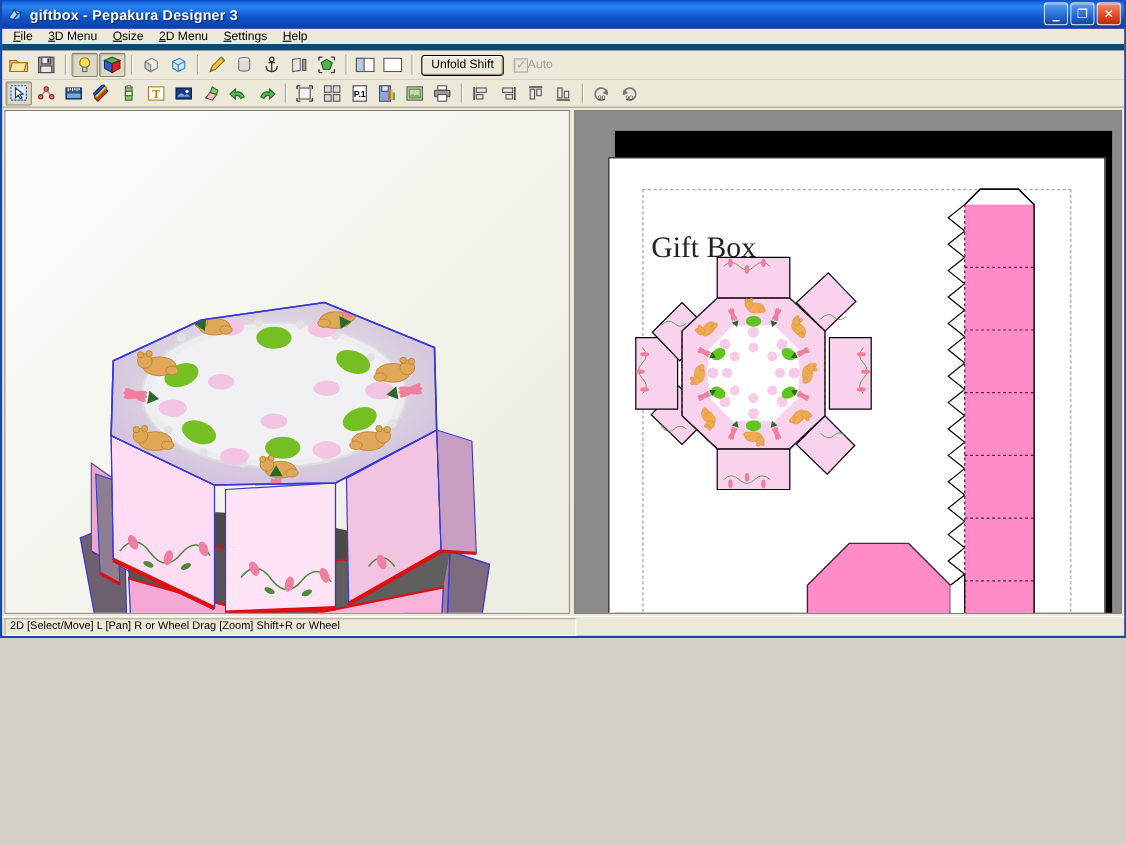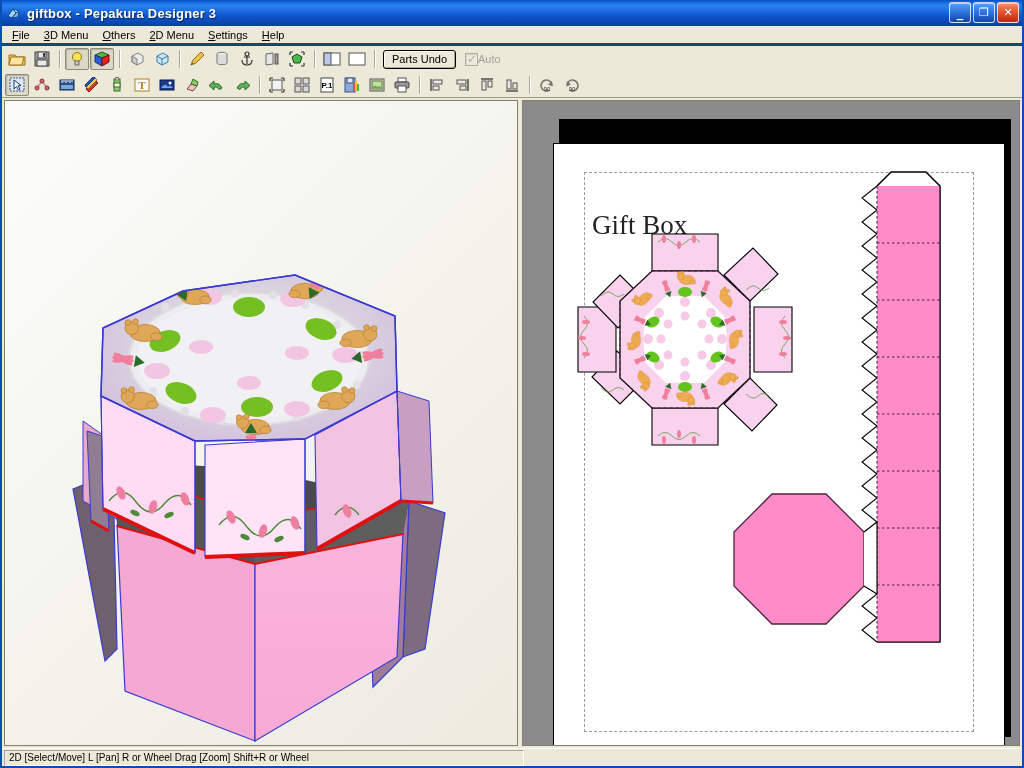--- a/index.html
+++ b/index.html
@@ -4,21 +4,21 @@
 <style>
   * { box-sizing: border-box; }
   html, body {
     margin: 0; padding: 0;
     width: 1024px; height: 768px;
     overflow: hidden;
     font-family: "Liberation Sans", sans-serif;
     font-size: 11px;
     background: #d4d0c8;
   }
-  #app { position: relative; width: 1024px; height: 768px; display: flex; flex-direction: column;
+  #app { position: relative; width: 1024px; height: 580px; display: flex; flex-direction: column;
          border: 2px solid #0a4fb0; border-top: none; background: #a21caf; text-align: right; }
 
   
   #titlebar {
     height: 26px; flex: 0 0 26px;
     background: linear-gradient(180deg,#0a4cc4 0%, #1567e0 8%, #2a85f0 22%, #0f56d0 60%, #0a44aa 92%, #0a3f9c 100%);
     display: flex; align-items: center; padding: 0 2px 0 4px; position: relative;
   }
   #titlebar .tb-icon { width: 17px; height: 17px; margin-right: 4px; flex: 0 0 17px; position: relative; }
   #titlebar .tb-title {
@@ -33,21 +33,21 @@
   }
   .tb-btn.min { background: linear-gradient(180deg,#5c9ef5,#2a6fd8 55%,#15459f); }
   .tb-btn.max { background: linear-gradient(180deg,#5c9ef5,#2a6fd8 55%,#15459f); }
   .tb-btn.close { background: linear-gradient(180deg,#f79070,#e4502a 50%,#b92a10); }
   .tb-btn .g { position: absolute; inset: 0; display: flex; align-items: center; justify-content: center;
                color: #fff; font-size: 11px; font-weight: bold; line-height: 1; font-family: "DejaVu Sans", sans-serif;}
   .tb-btn.min .g { align-items: flex-end; padding-bottom: 3px; font-size: 13px; }
 
   
   #menubar { height: 20px; flex: 0 0 20px; background: #ece9d8; display: flex; align-items: center;
-             padding-left: 3px; border-bottom: 3px solid #0c4a6e; }
+             padding-left: 3px; border-bottom: 6px solid #0c4a6e; }
   .menu-item { padding: 2px 7px; font-size: 11px; color: #000; cursor: default; white-space: nowrap; }
   .menu-item u { text-decoration: underline; }
 
   
   .toolbar { height: 26px; flex: 0 0 26px; background: #ece9d8; display: flex; align-items: center;
              padding-left: 3px; gap: 0px; }
   #toolbar2 { border-bottom: 1px solid #9a9a88; }
   .tbtn { width: 24px; height: 22px; display: flex; align-items: center; justify-content: center;
           position: relative; border: 1px solid transparent; border-radius: 2px; margin-right: 1px; }
   .tbtn.pressed { border: 1px solid #8c8c74; background: #dcd8c8;
@@ -115,21 +115,21 @@
       </div>
       <div class="tb-btn close">
         <span class="g">✕</span>
       </div>
     </div>
   </div>
 
   <div id="menubar">
     <div class="menu-item"><u>F</u><span>ile</span></div>
     <div class="menu-item"><u>3</u><span>D Menu</span></div>
-    <div class="menu-item"><u>O</u><span>thers</span></div>
+    <div class="menu-item"><u>O</u><span>size</span></div>
     <div class="menu-item"><u>2</u><span>D Menu</span></div>
     <div class="menu-item"><u>S</u><span>ettings</span></div>
     <div class="menu-item"><u>H</u><span>elp</span></div>
   </div>
 
   <div class="toolbar" id="toolbar1">
     <div class="tbtn">
       <svg width="18" height="16" viewBox="0 0 18 16">
         <path d="M1 4h6l1.5 2H17v8H1z" fill="#f4c860" stroke="#9a6f16" stroke-width="1"></path>
         <path d="M3 6h13l-2 8H1z" fill="#fde3a0" stroke="#9a6f16" stroke-width="1"></path>
@@ -208,21 +208,21 @@
         <rect x="1" y="1" width="16" height="12" fill="#fff" stroke="#555"></rect>
         <rect x="1" y="1" width="7" height="12" fill="#b9c8e8" stroke="#555"></rect>
       </svg>
     </div>
     <div class="tbtn">
       <svg width="18" height="14" viewBox="0 0 18 14">
         <rect x="1" y="1" width="16" height="12" fill="#fff" stroke="#555"></rect>
       </svg>
     </div>
     <div class="tsep"></div>
-    <div class="unfold-btn">Parts Undo</div>
+    <div class="unfold-btn">Unfold Shift</div>
     <div class="auto-chk">
       <span class="chkbox"></span>
       <span>Auto</span>
     </div>
   </div>
 
   <div class="toolbar" id="toolbar2">
     <div class="tbtn pressed">
       <svg width="16" height="16" viewBox="0 0 16 16">
         <rect x="1" y="1" width="14" height="13" fill="#dbe8f7" stroke="#3a5a8a" stroke-dasharray="2 1"></rect>

